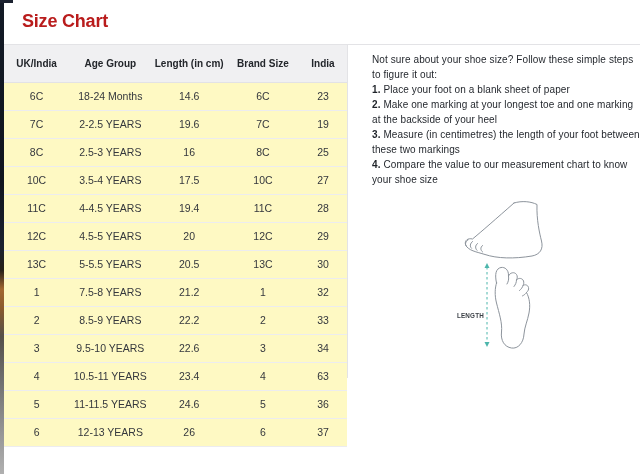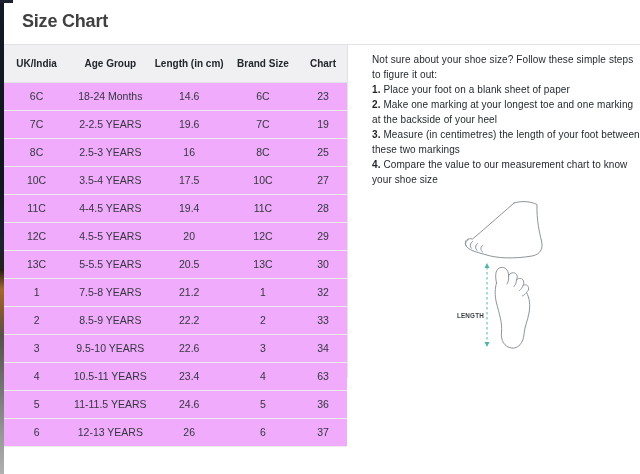--- a/index.html
+++ b/index.html
@@ -30,21 +30,21 @@
     left: 0; top: 0;
     width: 13px; height: 3px;
     background: #1c2230;
   }
 
   .title {
     position: absolute;
     left: 22px; top: 11px;
     font-size: 18px;
     font-weight: 700;
-    color: #404040;
+    color: #b91c1c;
     letter-spacing: -0.2px;
   }
 
   .divider {
     position: absolute;
     left: 4px; right: 0; top: 44px;
     height: 1px;
     background: #e3e3e6;
   }
 
@@ -63,21 +63,21 @@
   }
   thead tr { height: 37px; background: #f0f0f2; }
   thead th {
     font-size: 10px;
     font-weight: 700;
     color: #23262b;
     text-align: center;
     vertical-align: middle;
     border-bottom: 1px solid #e2e2e6;
   }
-  tbody tr { height: 28px; background: #f0abfc; padding-left: 19px; }
+  tbody tr { height: 28px; background: #fef9c3; padding-left: 19px; }
   tbody td {
     font-size: 10.5px;
     color: #34373d;
     text-align: center;
     vertical-align: middle;
     border-bottom: 1px solid #ececef;
   }
 
   .guide {
     position: absolute;
@@ -137,21 +137,21 @@
           <col style="width:22%">
           <col style="width:21%">
           <col style="width:14%">
       </colgroup>
       <thead>
         <tr>
           <th>UK/India</th>
           <th>Age Group</th>
           <th>Length (in cm)</th>
           <th>Brand Size</th>
-          <th>Chart</th>
+          <th>India</th>
         </tr>
       </thead>
       <tbody>
         <tr>
           <td>6C</td>
           <td>18-24 Months</td>
           <td>14.6</td>
           <td>6C</td>
           <td>23</td>
         </tr>

